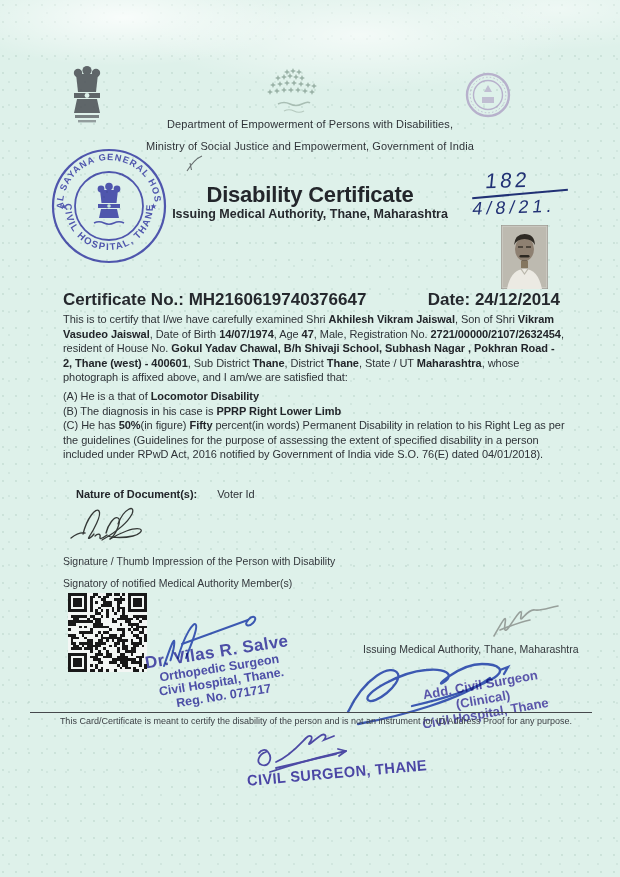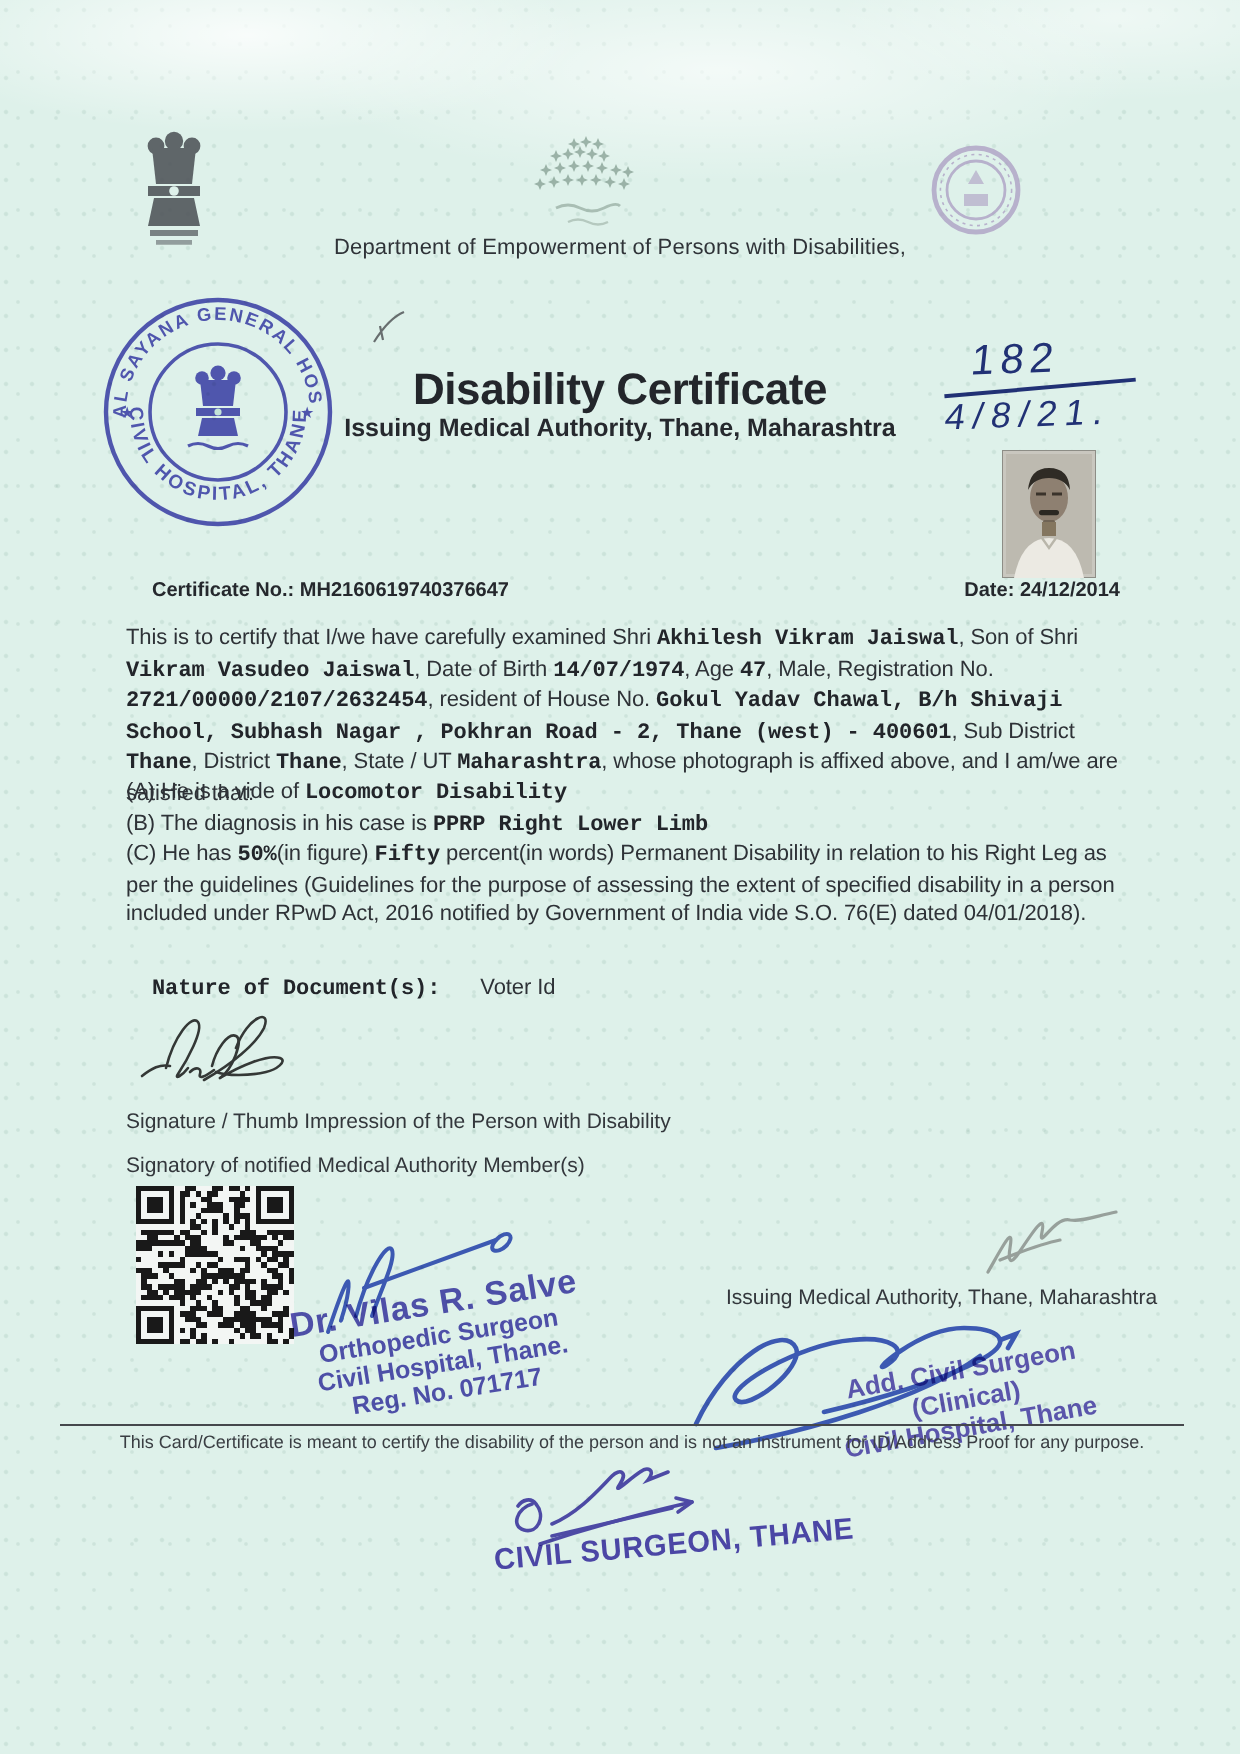--- a/index.html
+++ b/index.html
@@ -10,25 +10,25 @@
     background-image:
       radial-gradient(ellipse 240px 70px at 20% 2%, rgba(255,255,255,.8), transparent 70%),
       radial-gradient(ellipse 300px 80px at 58% 4%, rgba(255,255,255,.65), transparent 70%),
       radial-gradient(ellipse 200px 60px at 90% 1%, rgba(255,255,255,.5), transparent 70%),
       radial-gradient(circle at 3px 5px, rgba(90,140,120,.14) .7px, transparent 1.4px),
       radial-gradient(circle at 9px 13px, rgba(60,110,95,.10) .6px, transparent 1.2px);
     background-size:auto,auto,auto,13px 17px,19px 23px;
   }
   .abs{position:absolute;}
   .ctr{left:0;right:0;text-align:center;}
-  .b{font-weight:bold;color:#22252a;font-family:Liberation Mono, monospace;}
+  .b{font-weight:bold;color:#22252a;}
   .deptline{font-size:11px;color:#2f3338;letter-spacing:.1px;}
   .title{font-size:22px;font-weight:bold;color:#23262b;letter-spacing:-.2px;}
   .subtitle{font-size:12.5px;font-weight:bold;color:#26292e;}
-  .meta{font-size:10px;font-weight:bold;color:#25282d;margin-left:13px;}
+  .meta{font-size:17px;font-weight:bold;color:#25282d;}
   .bodytext{font-size:11px;line-height:14.6px;letter-spacing:-.05px;color:#2e3237;}
   .caption{font-size:10.5px;color:#33373c;}
   .stamp{mix-blend-mode:multiply;opacity:.92;}
   .stamp-lines{display:flex;flex-direction:column;align-items:center;font-weight:bold;line-height:1.12;}
   .doctor-stamp{color:#4944b0;transform:rotate(-9deg);}
   .doctor-stamp .l1{font-size:17px;letter-spacing:.4px;}
   .doctor-stamp .ln{font-size:12.5px;}
   .add-stamp{color:#5a4cb4;transform:rotate(-10deg);}
   .add-stamp .ln{font-size:13px;}
   .cs-stamp{color:#473aae;transform:rotate(-5deg) scaleX(.97);font-size:15px;font-weight:bold;letter-spacing:.4px;white-space:nowrap;}
@@ -91,20 +91,21 @@
   <svg class="abs" style="left:464px;top:68px;" width="48" height="54" viewBox="0 0 48 54">
     <g stroke="#ab9cc2" fill="none" opacity=".75">
       <circle cx="24" cy="27" r="21" stroke-width="2.4"></circle>
       <circle cx="24" cy="27" r="14.5" stroke-width="1.4"></circle>
       <path d="M24,17 l4,7 h-8 z M18,29 h12 v6 h-12 z" fill="#ab9cc2" stroke="none" opacity=".8"></path>
       <circle cx="24" cy="27" r="17.8" stroke-width=".8" stroke-dasharray="1.5 2.2"></circle>
     </g>
   </svg>
 
   <div class="abs ctr deptline" style="top:118px;">Department of Empowerment of Persons with Disabilities,</div>
+  <div class="abs ctr deptline" style="top:140px;">Ministry of Social Justice and Empowerment, Government of India</div>
 
   <svg class="abs" style="left:183px;top:154px;" width="22" height="22" viewBox="0 0 22 22">
     <path d="M4,17 C9,9 14,4 19,2 M7,9 l1.5,7" stroke="#4a4d50" stroke-width="1.1" fill="none" opacity=".8"></path>
   </svg>
 
   <div class="abs ctr title" style="top:182px;">Disability Certificate</div>
   <div class="abs ctr subtitle" style="top:207px;">Issuing Medical Authority, Thane, Maharashtra</div>
 
   <div class="abs handwrit" style="left:472px;top:168px;">
     <span class="hw-num">182</span>
@@ -161,21 +162,21 @@
     </div>
     <div class="meta">
       <span>Date:</span>
       <span>24/12/2014</span>
     </div>
   </div>
 
   <div class="abs bodytext" style="left:63px;top:312px;width:502px;"><span>This is to certify that I/we have carefully examined Shri </span><span class="b">Akhilesh Vikram Jaiswal</span><span>, Son of Shri </span><span class="b">Vikram Vasudeo Jaiswal</span><span>, Date of Birth </span><span class="b">14/07/1974</span><span>, Age </span><span class="b">47</span><span>, Male, Registration No. </span><span class="b">2721/00000/2107/2632454</span><span>, resident of House No. </span><span class="b">Gokul Yadav Chawal, B/h Shivaji School, Subhash Nagar , Pokhran Road - 2, Thane (west) - 400601</span><span>, Sub District </span><span class="b">Thane</span><span>, District </span><span class="b">Thane</span><span>, State / UT </span><span class="b">Maharashtra</span><span>, whose photograph is affixed above, and I am/we are satisfied that:</span></div>
 
   <div class="abs bodytext" style="left:63px;top:389px;width:507px;">
-    <div><span>(A) He is a vide of  </span><span class="b">Locomotor Disability</span></div>
+    <div><span>(A) He is a that of  </span><span class="b">Locomotor Disability</span></div>
     <div><span>(B) The diagnosis in his case is </span><span class="b">PPRP Right Lower Limb</span></div>
     <div><span>(C) He has </span><span class="b">50%</span><span>(in figure)  </span><span class="b">Fifty</span><span>  percent(in words) Permanent Disability in relation to his  Right Leg as per the guidelines (Guidelines for the purpose of assessing the extent of specified disability in a person included under RPwD Act, 2016 notified by Government of India vide S.O. 76(E) dated 04/01/2018).</span></div>
   </div>
 
   <div class="abs bodytext" style="left:76px;top:487px;">
     <span class="b">Nature of Document(s):</span>
     <span style="display:inline-block;width:14px;"></span>
     <span>Voter Id</span>
   </div>
 

